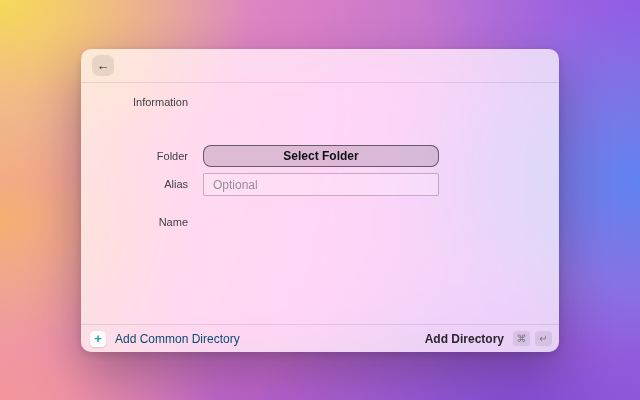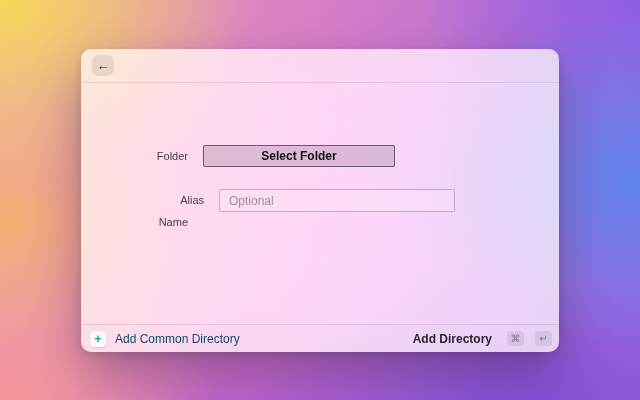--- a/index.html
+++ b/index.html
@@ -94,35 +94,35 @@
     font-size: 12px;
     line-height: 17px;
     color: #3e3c42;
     white-space: pre-line;
     width: 256px;
   }
 
   .row-folder { top: 96px; }
   .row-folder .row-label { line-height: 22px; }
   .select-folder-button {
-    width: 192px;
+    width: 236px;
     height: 22px;
-    border-radius: 2px;
+    border-radius: 8px;
     background: rgba(124, 106, 128, 0.26);
     border: 1.5px solid rgba(68, 60, 74, 0.78);
     font-family: "Liberation Sans", sans-serif;
     font-size: 12px;
     font-weight: 700;
     color: #111114;
     cursor: pointer;
     box-sizing: border-box;
     padding: 0;
   }
 
-  .row-alias { top: 140px; padding-left: 16px; }
+  .row-alias { top: 124px; }
   .row-alias .row-label { line-height: 23px; }
   .alias-input {
     width: 236px;
     height: 23px;
     border-radius: 2px;
     background: rgba(255,255,255,0.18);
     border: 1px solid rgba(100, 88, 106, 0.38);
     font-family: "Liberation Sans", sans-serif;
     font-size: 12px;
     color: #2f2d33;
@@ -168,21 +168,21 @@
     text-align: center;
     box-shadow: 0 0.5px 1.5px rgba(0,0,0,0.12);
   }
   .add-common-label { font-size: 12px; color: #0c4a6e; }
 
   .footer-spacer { flex: 1 1 auto; }
 
   .add-directory {
     display: flex;
     align-items: center;
-    gap: 11px;
+    gap: 5px;
     background: none;
     border: none;
     padding: 0;
     cursor: pointer;
     font-family: "Liberation Sans", sans-serif;
     margin-left: 12px;
   }
   .add-directory-label {
     font-size: 12px;
     font-weight: 700;
@@ -209,20 +209,21 @@
 
 <div class="window">
 
   <div class="toolbar">
     <button class="back-button">
       <span class="glyph">←</span>
     </button>
   </div>
 
   <div class="row row-info">
+    <div class="row-label">Information</div>
   </div>
 
   <div class="row row-folder">
     <div class="row-label">Folder</div>
     <div class="row-control">
       <button class="select-folder-button">Select Folder</button>
     </div>
   </div>
 
   <div class="row row-alias">

